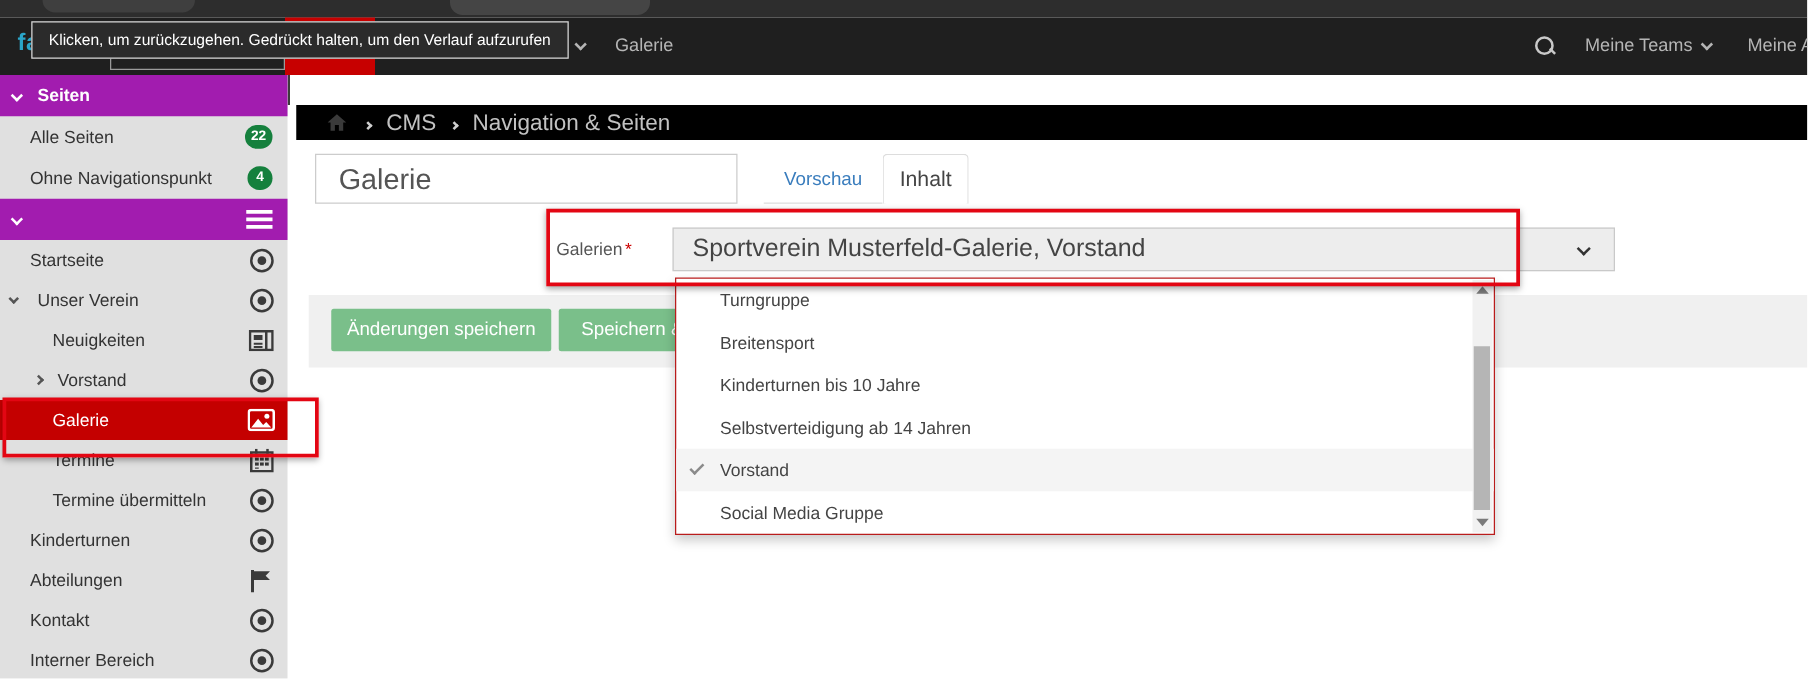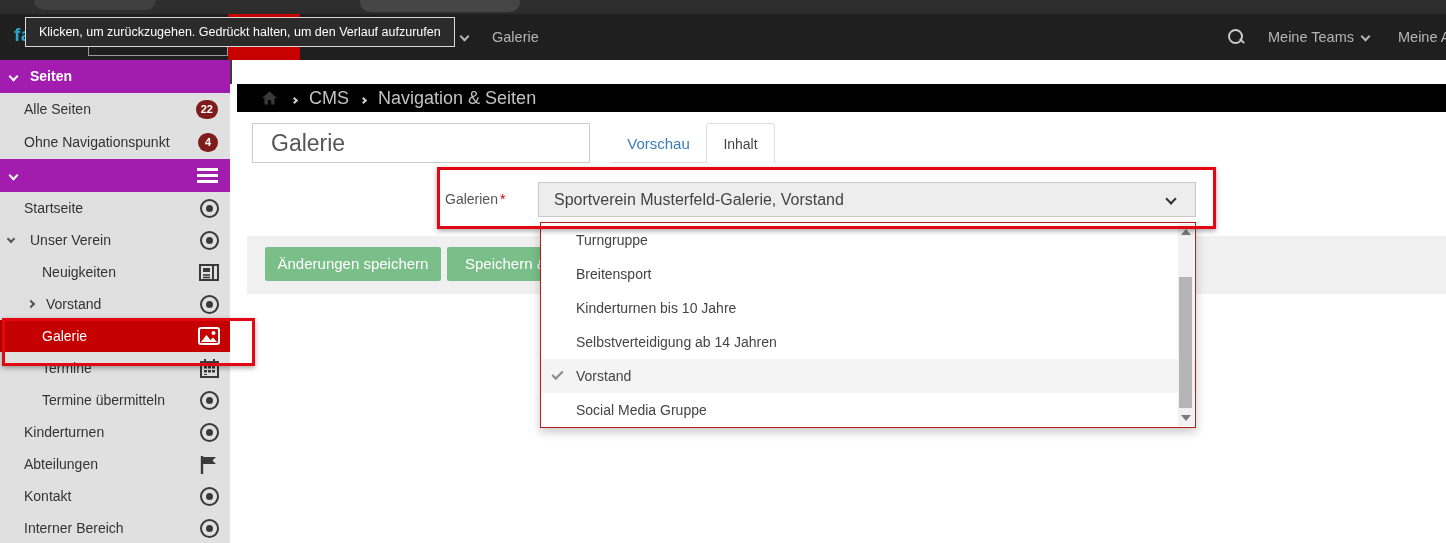--- a/index.html
+++ b/index.html
@@ -40,45 +40,45 @@
   .side-header .label { position:absolute; left:30px; }
   .side-header .chev-w { position:absolute; left:10px; top:13px; width:7px; height:7px; border-right:2px solid #fff; border-bottom:2px solid #fff; transform:rotate(45deg); }
   .hamburger { position:absolute; right:12px; top:9px; width:21px; height:15px; }
   .hamburger i { display:block; height:3px; background:#fff; margin-bottom:3px; }
   .side-row { position:relative; height:33px; font-size:14px; color:#333; line-height:33px;padding-left:24px; }
   .nav-row { height:32px; line-height:32px; }
   .side-row .label { position:absolute; left:24px; white-space:nowrap; }
   .side-row .label.ind1 { left:42px; }
   .side-row .label.ind-uv { left:30px; }
   .side-row .label.ind-vo { left:46px; }
-  .badge { position:absolute; right:12px; top:7px; min-width:20px; height:19px; background:#7f1d1d; color:#fff; font-size:11px; font-weight:bold; border-radius:10px; text-align:center; line-height:19px; padding:0 5px; }
+  .badge { position:absolute; right:12px; top:7px; min-width:20px; height:19px; background:#15803d; color:#fff; font-size:11px; font-weight:bold; border-radius:10px; text-align:center; line-height:19px; padding:0 5px; }
   .exp-down { position:absolute; left:8px; top:12px; width:6px; height:6px; border-right:2px solid #555; border-bottom:2px solid #555; transform:rotate(45deg); }
   .exp-right { position:absolute; left:28px; top:13px; width:6px; height:6px; border-right:2px solid #555; border-bottom:2px solid #555; transform:rotate(-45deg); }
   .row-icon { position:absolute; right:10px; top:50%; transform:translateY(-50%); width:22px; height:22px; display:flex; align-items:center; justify-content:center; }
   .radio { width:19px; height:19px; border:2px solid #3a3a3a; border-radius:50%; position:relative; }
   .radio::after { content:""; position:absolute; left:50%; top:50%; width:7px; height:7px; margin:-3.5px 0 0 -3.5px; background:#3a3a3a; border-radius:50%; }
   .side-row.selected { background:#c40000; color:#fff; }
   .side-edge { position:absolute; left:230px; top:60px; width:2px; height:24px; background:#3c3c3c; z-index:6; }
 
   
   .breadcrumb { position:absolute; left:237px; top:84px; width:1209px; height:28px; background:#000000; z-index:3; font-size:18px; color:#c2c2c2; line-height:28px; }
   .breadcrumb .home { position:absolute; left:25px; top:7px; }
   .crumb-sep { display:inline-block; width:5px; height:5px; border-right:2px solid #cfcfcf; border-bottom:2px solid #cfcfcf; transform:rotate(-45deg); margin:0 7px; vertical-align:1px; }
   .crumb-txt { color:#c2c2c2; }
   .breadcrumb .inner { position:absolute; left:48px; top:0; }
 
   
   .title-box { position:absolute; left:252px; top:123px; width:338px; height:40px; background:#fff; border:1px solid #ccc; font-size:23px; color:#555; line-height:38px; padding-left:18px; z-index:3; }
   .tab-vorschau { position:absolute; left:611px; top:124px; width:95px; height:39px; text-align:center; line-height:39px; font-size:15px; color:#3a7dbd; border-bottom:1px solid #ddd; z-index:3; cursor:pointer; }
-  .tab-inhalt { position:absolute; left:706px; top:123px; width:69px; height:40px; text-align:center; line-height:40px; font-size:14px; color:#444; background:#fff; border:1px solid #ddd; border-bottom:none; border-radius:4px 4px 0 0; z-index:3; }
+  .tab-inhalt { position:absolute; left:706px; top:123px; width:69px; height:40px; text-align:center; line-height:40px; font-size:17px; color:#444; background:#fff; border:1px solid #ddd; border-bottom:none; border-radius:4px 4px 0 0; z-index:3; }
 
   
   .form-label { position:absolute; left:445px; top:191px; font-size:14px; color:#555; z-index:3; }
   .form-label .req { color:#c00; margin-left:2px; }
-  .select-box { position:absolute; left:538px; top:182px; width:658px; height:35px; background:#ededed; border:1px solid #c9c9c9; font-size:16px; color:#444; line-height:33px; padding-left:15px; z-index:3; }
+  .select-box { position:absolute; left:538px; top:182px; width:754px; height:35px; background:#ededed; border:1px solid #c9c9c9; font-size:20px; color:#444; line-height:33px; padding-left:15px; z-index:3; }
   .select-box .sel-chev { position:absolute; right:20px; top:12px; width:8px; height:8px; border-right:2px solid #333; border-bottom:2px solid #333; transform:rotate(45deg); }
 
   
   .toolbar { position:absolute; left:247px; top:236px; width:1199px; height:58px; background:#f0f0f0; z-index:2; }
   .btn-green { position:absolute; top:11px; height:34px; background:#7abf8a; color:#fff; font-size:15px; text-align:center; line-height:34px; border:none; border-radius:2px; white-space:nowrap; overflow:hidden; cursor:pointer; font-family:"Liberation Sans", sans-serif; }
   .btn-save { left:18px; width:176px; }
   .btn-save-and { left:200px; width:160px; text-align:left; padding-left:18px; }
 
   
   .dropdown { position:absolute; left:540px; top:222px; width:656px; height:206px; background:#fff; border:1px solid #b91c1c; box-shadow:0 4px 9px rgba(0,0,0,.22); z-index:40; }

